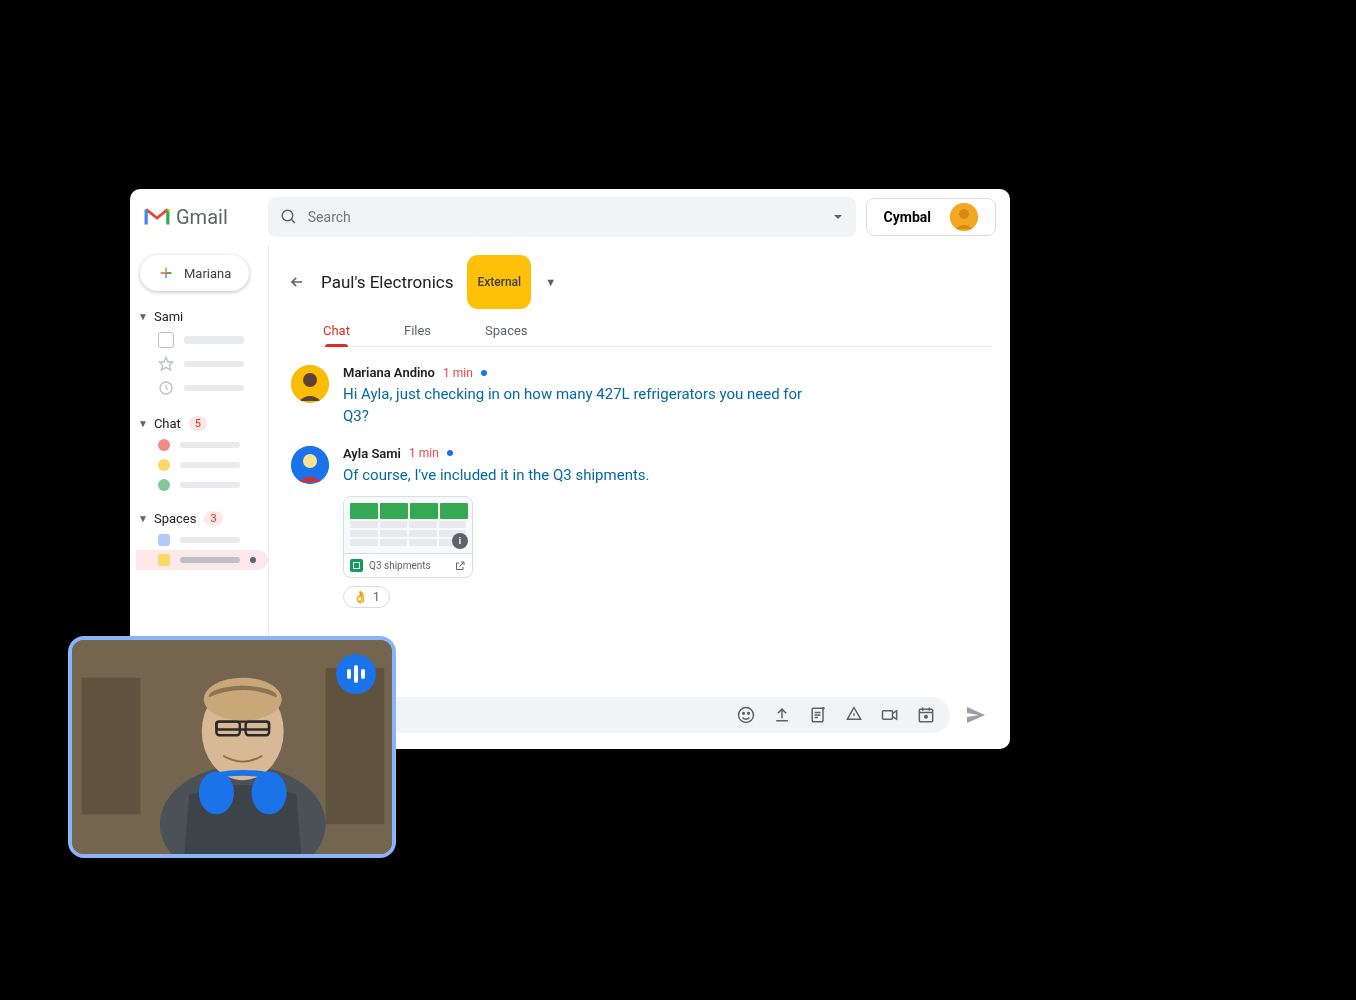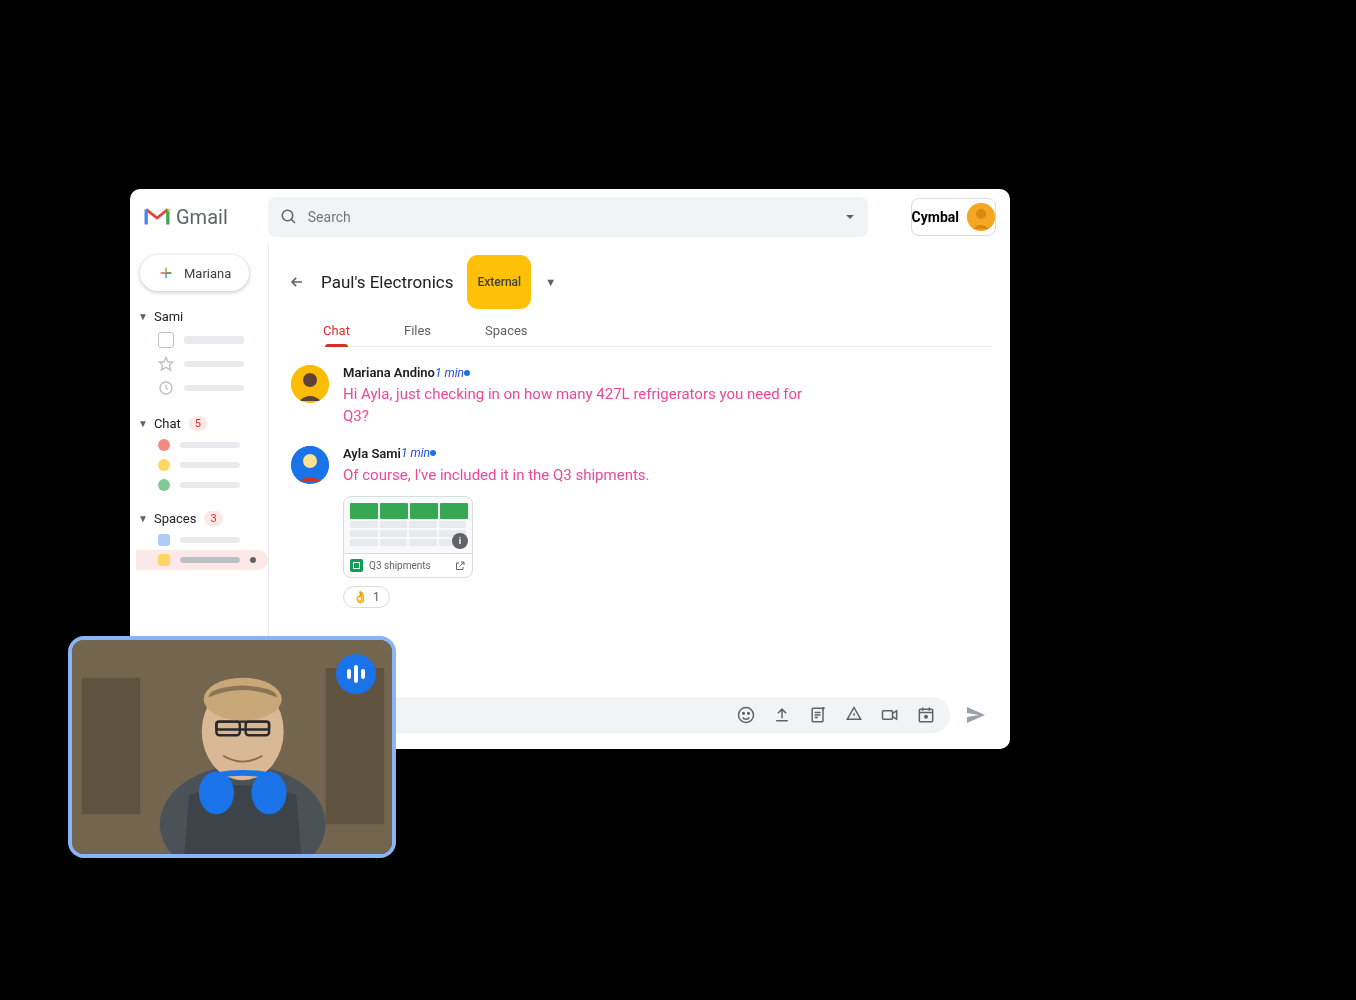--- a/index.html
+++ b/index.html
@@ -41,24 +41,24 @@
       max-width: 600px;
     }
     .search-bar .search-icon { color: #5f6368; margin-right: 10px; }
     .search-bar input { border: none; background: transparent; font-size: 14px; color: #a16207; flex: 1; outline: none; }
     .search-bar .dropdown-caret { color: #5f6368; }
     
     .brand-chip {
       margin-left: auto;
       display: flex;
       align-items: center;
-      gap: 8px;
+      gap: 19px;
       border: 1px solid #dadce0;
       border-radius: 8px;
-      padding: 4px 0;
+      padding: 4px 17px;
     }
     .brand-chip span { font-weight: 700; font-size: 14px; }
     .avatar-sm { width: 28px; height: 28px; border-radius: 50%; background: #f5a623; display:flex;align-items:center;justify-content:center;overflow:hidden; }
     
     .body-layout { display: flex; height: calc(100% - 56px); }
     
     .sidebar { width: 138px; padding: 8px 6px; }
     
     .compose-btn {
       display: flex;
@@ -103,25 +103,25 @@
     
     .tabs { display:flex; gap:50px; margin-left:34px; margin-top:8px; border-bottom:1px solid #e8eaed; }
     .tab { font-size:13px; color:#5f6368; padding:6px 2px 8px; cursor:pointer; position:relative; }
     .tab.active { color:#d93025; }
     .tab.active::after { content:''; position:absolute; left:4px; right:4px; bottom:-1px; height:3px; background:#d93025; border-radius:3px 3px 0 0; }
     
     .chat-area { flex:1; padding: 18px 22px 8px 22px; overflow:hidden; }
     .msg { display:flex; gap:14px; margin-bottom:18px; }
     .msg-avatar { width:38px;height:38px;border-radius:50%; flex-shrink:0; overflow:hidden; display:flex;align-items:center;justify-content:center; }
     .msg-body { flex:1; }
-    .msg-head { display:flex; align-items:center; gap:0; font-size:13px; }
+    .msg-head { display:flex; align-items:center; gap:8px; font-size:13px; }
     .msg-name { font-weight:600; color:#202124; }
-    .msg-time { color:#1d4ed8; font-size:12px;font-style:italic; }
+    .msg-time { color:#ef4444; font-size:12px; }
     .msg-dot { width:6px;height:6px;border-radius:50%;background:#1a73e8;display:inline-block; }
-    .msg-text { font-size:15px; color:#ec4899; margin-top:4px; line-height:1.45; max-width:460px; }
+    .msg-text { font-size:15px; color:#0369a1; margin-top:4px; line-height:1.45; max-width:460px; }
     
     .attachment-card { border:1px solid #dadce0; border-radius:8px; width:130px; margin-top:10px; overflow:hidden; }
     .att-preview { height:56px; background:#f8f9fa; position:relative; padding:6px; }
     .sheet-row { display:flex; gap:2px; margin-bottom:2px; }
     .sheet-cell { flex:1; height:7px; background:#ceead6; border-radius:1px; }
     .sheet-cell.header { background:#34a853; }
     .sheet-cell.light { background:#e8eaed; }
     .att-overlay { position:absolute; right:4px; bottom:4px; width:16px;height:16px;border-radius:50%;background:#5f6368;display:flex;align-items:center;justify-content:center;color:#fff;font-size:9px;font-weight:bold; }
     .att-footer { display:flex;align-items:center;gap:6px;padding:5px 6px;border-top:1px solid #dadce0; }
     .sheets-icon { width:13px;height:13px;background:#0f9d58;border-radius:2px;position:relative; }

